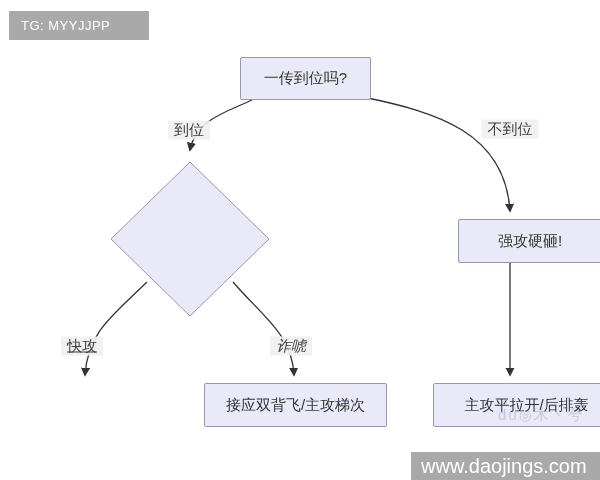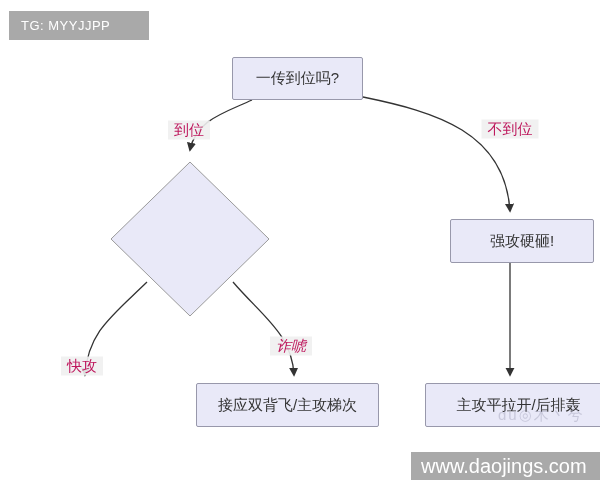--- a/index.html
+++ b/index.html
@@ -10,41 +10,41 @@
     position:absolute;left:9px;top:11px;width:140px;height:29px;
     background:#a9a9a9;color:#ffffff;font-size:13px;line-height:29px;
     padding-left:12px;box-sizing:border-box;letter-spacing:0.5px;
   }
 
   .edges-svg{position:absolute;left:0;top:0;z-index:1;pointer-events:none;}
 
   .node{
     position:absolute;display:flex;align-items:center;justify-content:center;
     background:#e9e9f8;border:1px solid #9898ab;border-radius:2px;
-    color:#333333;font-size:15px;z-index:2;box-sizing:border-box;white-space:nowrap;
+    color:#333333;font-size:15px;z-index:2;box-sizing:border-box;white-space:nowrap;margin-left:8px;
   }
   .node-start {left:232px;top:57px; width:131px;height:43px;}
   .node-force {left:450px;top:219px;width:144px;height:44px;}
   .node-quick {left:7px;  top:383px;width:154px;height:44px;}
   .node-bluff {left:196px;top:383px;width:183px;height:44px;}
   .node-power {left:425px;top:383px;width:187px;height:44px;}
 
   .diamond-label{
     position:absolute;left:110px;top:228px;width:160px;text-align:center;
     color:#333333;font-size:15px;z-index:3;
   }
 
   .edge-label{
     position:absolute;transform:translate(-50%,-50%);
-    background:rgba(240,240,240,0.9);color:#be185d;font-size:15px;
+    background:rgba(240,240,240,0.9);color:#404040;font-size:15px;
     padding:0 6px;z-index:3;white-space:nowrap;
   }
   .lbl-in-place    {left:189px;top:130px;}
   .lbl-not-in-place{left:510px;top:129px;font-family:Liberation Serif, serif;}
-  .lbl-quick       {left:82px; top:366px;}
+  .lbl-quick       {left:82px; top:346px;text-decoration:underline;}
   .lbl-bluff       {left:291px;top:346px;font-style:italic;}
 
   .faint-watermark{
     position:absolute;left:498px;top:406px;z-index:4;
     color:rgba(140,140,165,0.35);font-size:15px;letter-spacing:2px;
     white-space:nowrap;pointer-events:none;
   }
 
   .site-badge{
     position:absolute;left:411px;top:452px;width:194px;height:28px;

